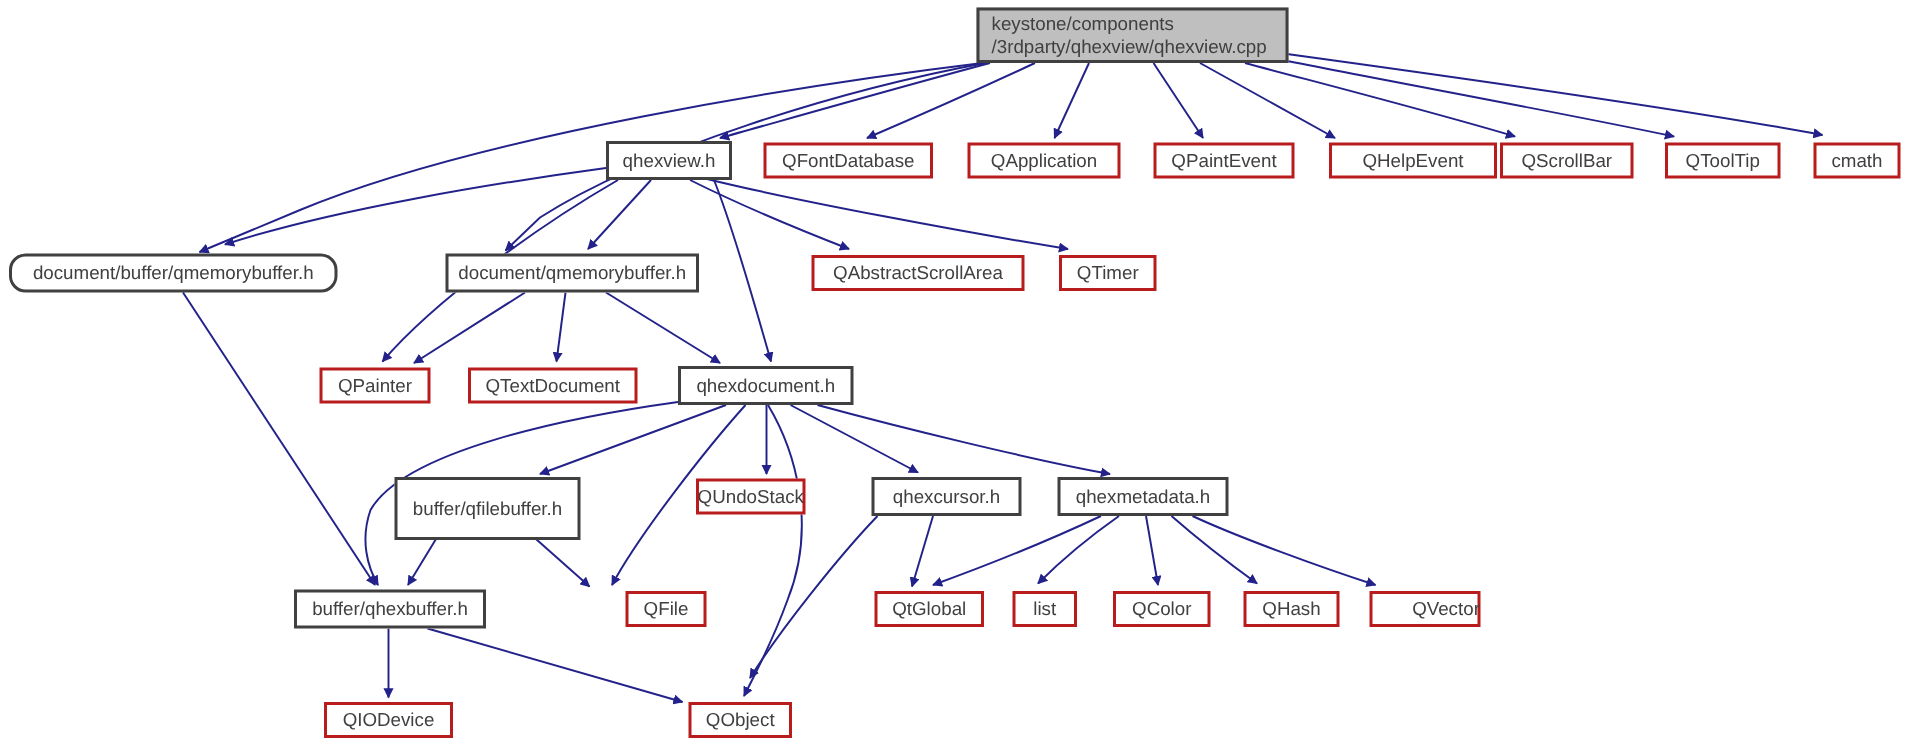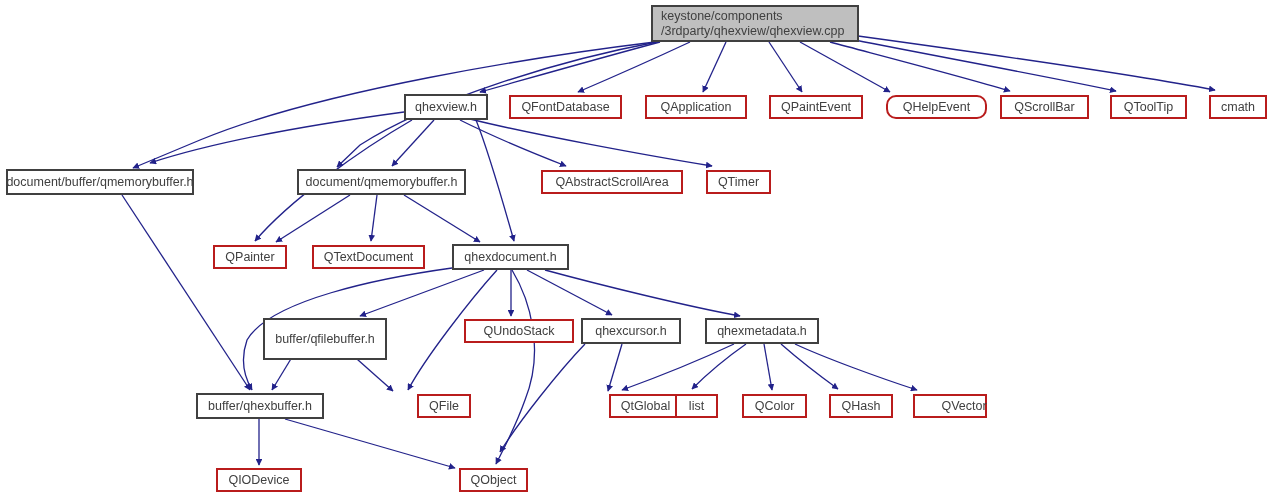--- a/index.html
+++ b/index.html
@@ -66,38 +66,38 @@
         <path d="M 795,344 C 825,358 880,378 917,390" fill="none" stroke="#22228a" stroke-width="1.3" marker-end="url(#arrow)"></path>
       </g>
   </svg>
   <div id="node-layer">
       <div class="node n-root" style="left: 651px; top: 5px; width: 208px; height: 37px;">keystone/components
 /3rdparty/qhexview/qhexview.cpp</div>
       <div class="node n-strong" style="left: 404px; top: 94px; width: 84px; height: 26px;">qhexview.h</div>
       <div class="node n-plain" style="left: 509px; top: 95px; width: 113px; height: 24px;">QFontDatabase</div>
       <div class="node n-plain" style="left: 645px; top: 95px; width: 102px; height: 24px;">QApplication</div>
       <div class="node n-plain" style="left: 769px; top: 95px; width: 94px; height: 24px;">QPaintEvent</div>
-      <div class="node n-plain" style="left: 886px; top: 95px; width: 101px; height: 24px; border-radius: 10px;">QHelpEvent</div>
+      <div class="node n-plain" style="left: 886px; top: 95px; width: 112px; height: 24px;">QHelpEvent</div>
       <div class="node n-plain" style="left: 1000px; top: 95px; width: 89px; height: 24px;">QScrollBar</div>
       <div class="node n-plain" style="left: 1110px; top: 95px; width: 77px; height: 24px;">QToolTip</div>
       <div class="node n-plain" style="left: 1209px; top: 95px; width: 58px; height: 24px;">cmath</div>
-      <div class="node n-strong" style="left: 6px; top: 169px; width: 188px; height: 26px;">document/buffer/qmemorybuffer.h</div>
+      <div class="node n-strong" style="left: 6px; top: 169px; width: 219px; height: 26px; border-radius: 11px;">document/buffer/qmemorybuffer.h</div>
       <div class="node n-strong" style="left: 297px; top: 169px; width: 169px; height: 26px;">document/qmemorybuffer.h</div>
       <div class="node n-plain" style="left: 541px; top: 170px; width: 142px; height: 24px;">QAbstractScrollArea</div>
       <div class="node n-plain" style="left: 706px; top: 170px; width: 65px; height: 24px;">QTimer</div>
       <div class="node n-plain" style="left: 213px; top: 245px; width: 74px; height: 24px;">QPainter</div>
       <div class="node n-plain" style="left: 312px; top: 245px; width: 113px; height: 24px;">QTextDocument</div>
       <div class="node n-strong" style="left: 452px; top: 244px; width: 117px; height: 26px;">qhexdocument.h</div>
       <div class="node n-strong" style="left: 263px; top: 318px; width: 124px; height: 42px;">buffer/qfilebuffer.h</div>
-      <div class="node n-plain" style="left: 464px; top: 319px; width: 110px; height: 24px;">QUndoStack</div>
+      <div class="node n-plain" style="left: 464px; top: 319px; width: 73px; height: 24px;">QUndoStack</div>
       <div class="node n-strong" style="left: 581px; top: 318px; width: 100px; height: 26px;">qhexcursor.h</div>
       <div class="node n-strong" style="left: 705px; top: 318px; width: 114px; height: 26px;">qhexmetadata.h</div>
       <div class="node n-strong" style="left: 196px; top: 393px; width: 128px; height: 26px;">buffer/qhexbuffer.h</div>
       <div class="node n-plain" style="left: 385px; top: 394px; width: 54px; height: 24px; margin-left: 32px;">QFile</div>
-      <div class="node n-plain" style="left: 609px; top: 394px; width: 73px; height: 24px;">QtGlobal</div>
+      <div class="node n-plain" style="left: 583px; top: 394px; width: 73px; height: 24px;">QtGlobal</div>
       <div class="node n-plain" style="left: 675px; top: 394px; width: 43px; height: 24px;">list</div>
       <div class="node n-plain" style="left: 742px; top: 394px; width: 65px; height: 24px;">QColor</div>
       <div class="node n-plain" style="left: 829px; top: 394px; width: 64px; height: 24px;">QHash</div>
       <div class="node n-plain" style="left: 913px; top: 394px; width: 74px; height: 24px; padding-left: 28px;">QVector</div>
       <div class="node n-plain" style="left: 216px; top: 468px; width: 86px; height: 24px;">QIODevice</div>
       <div class="node n-plain" style="left: 459px; top: 468px; width: 69px; height: 24px;">QObject</div>
     </div>
 </div>
 
 </body></html>

